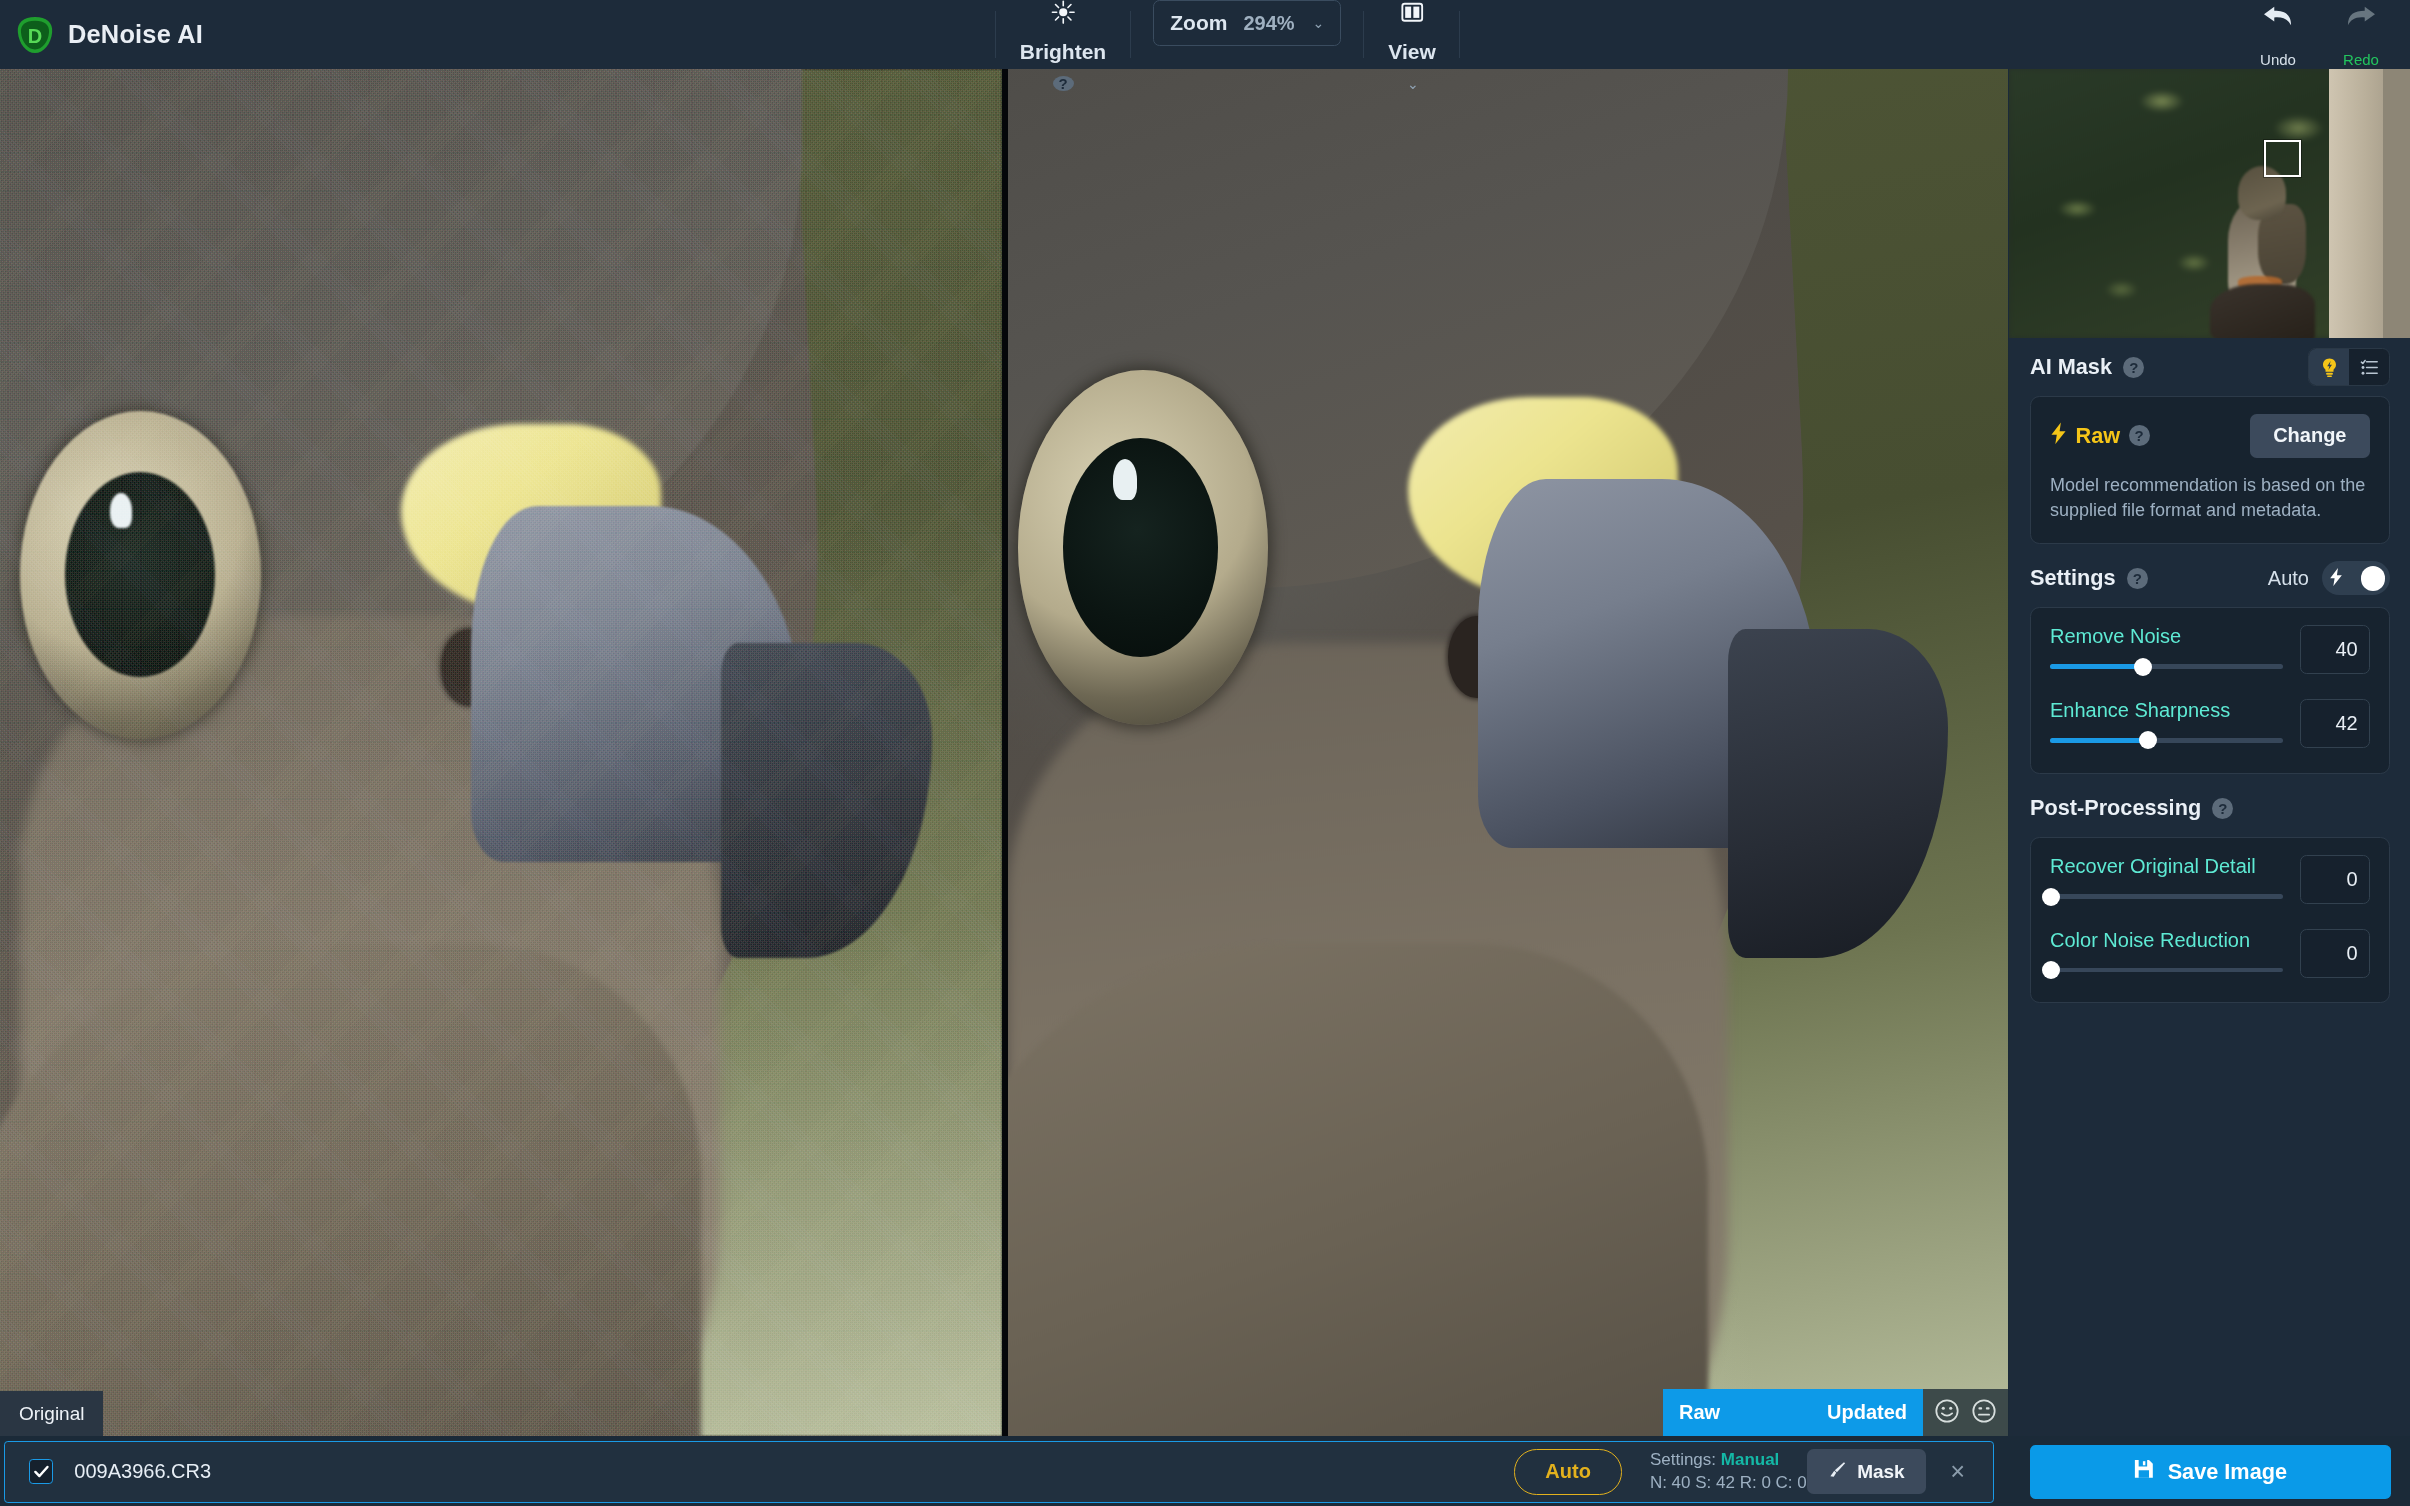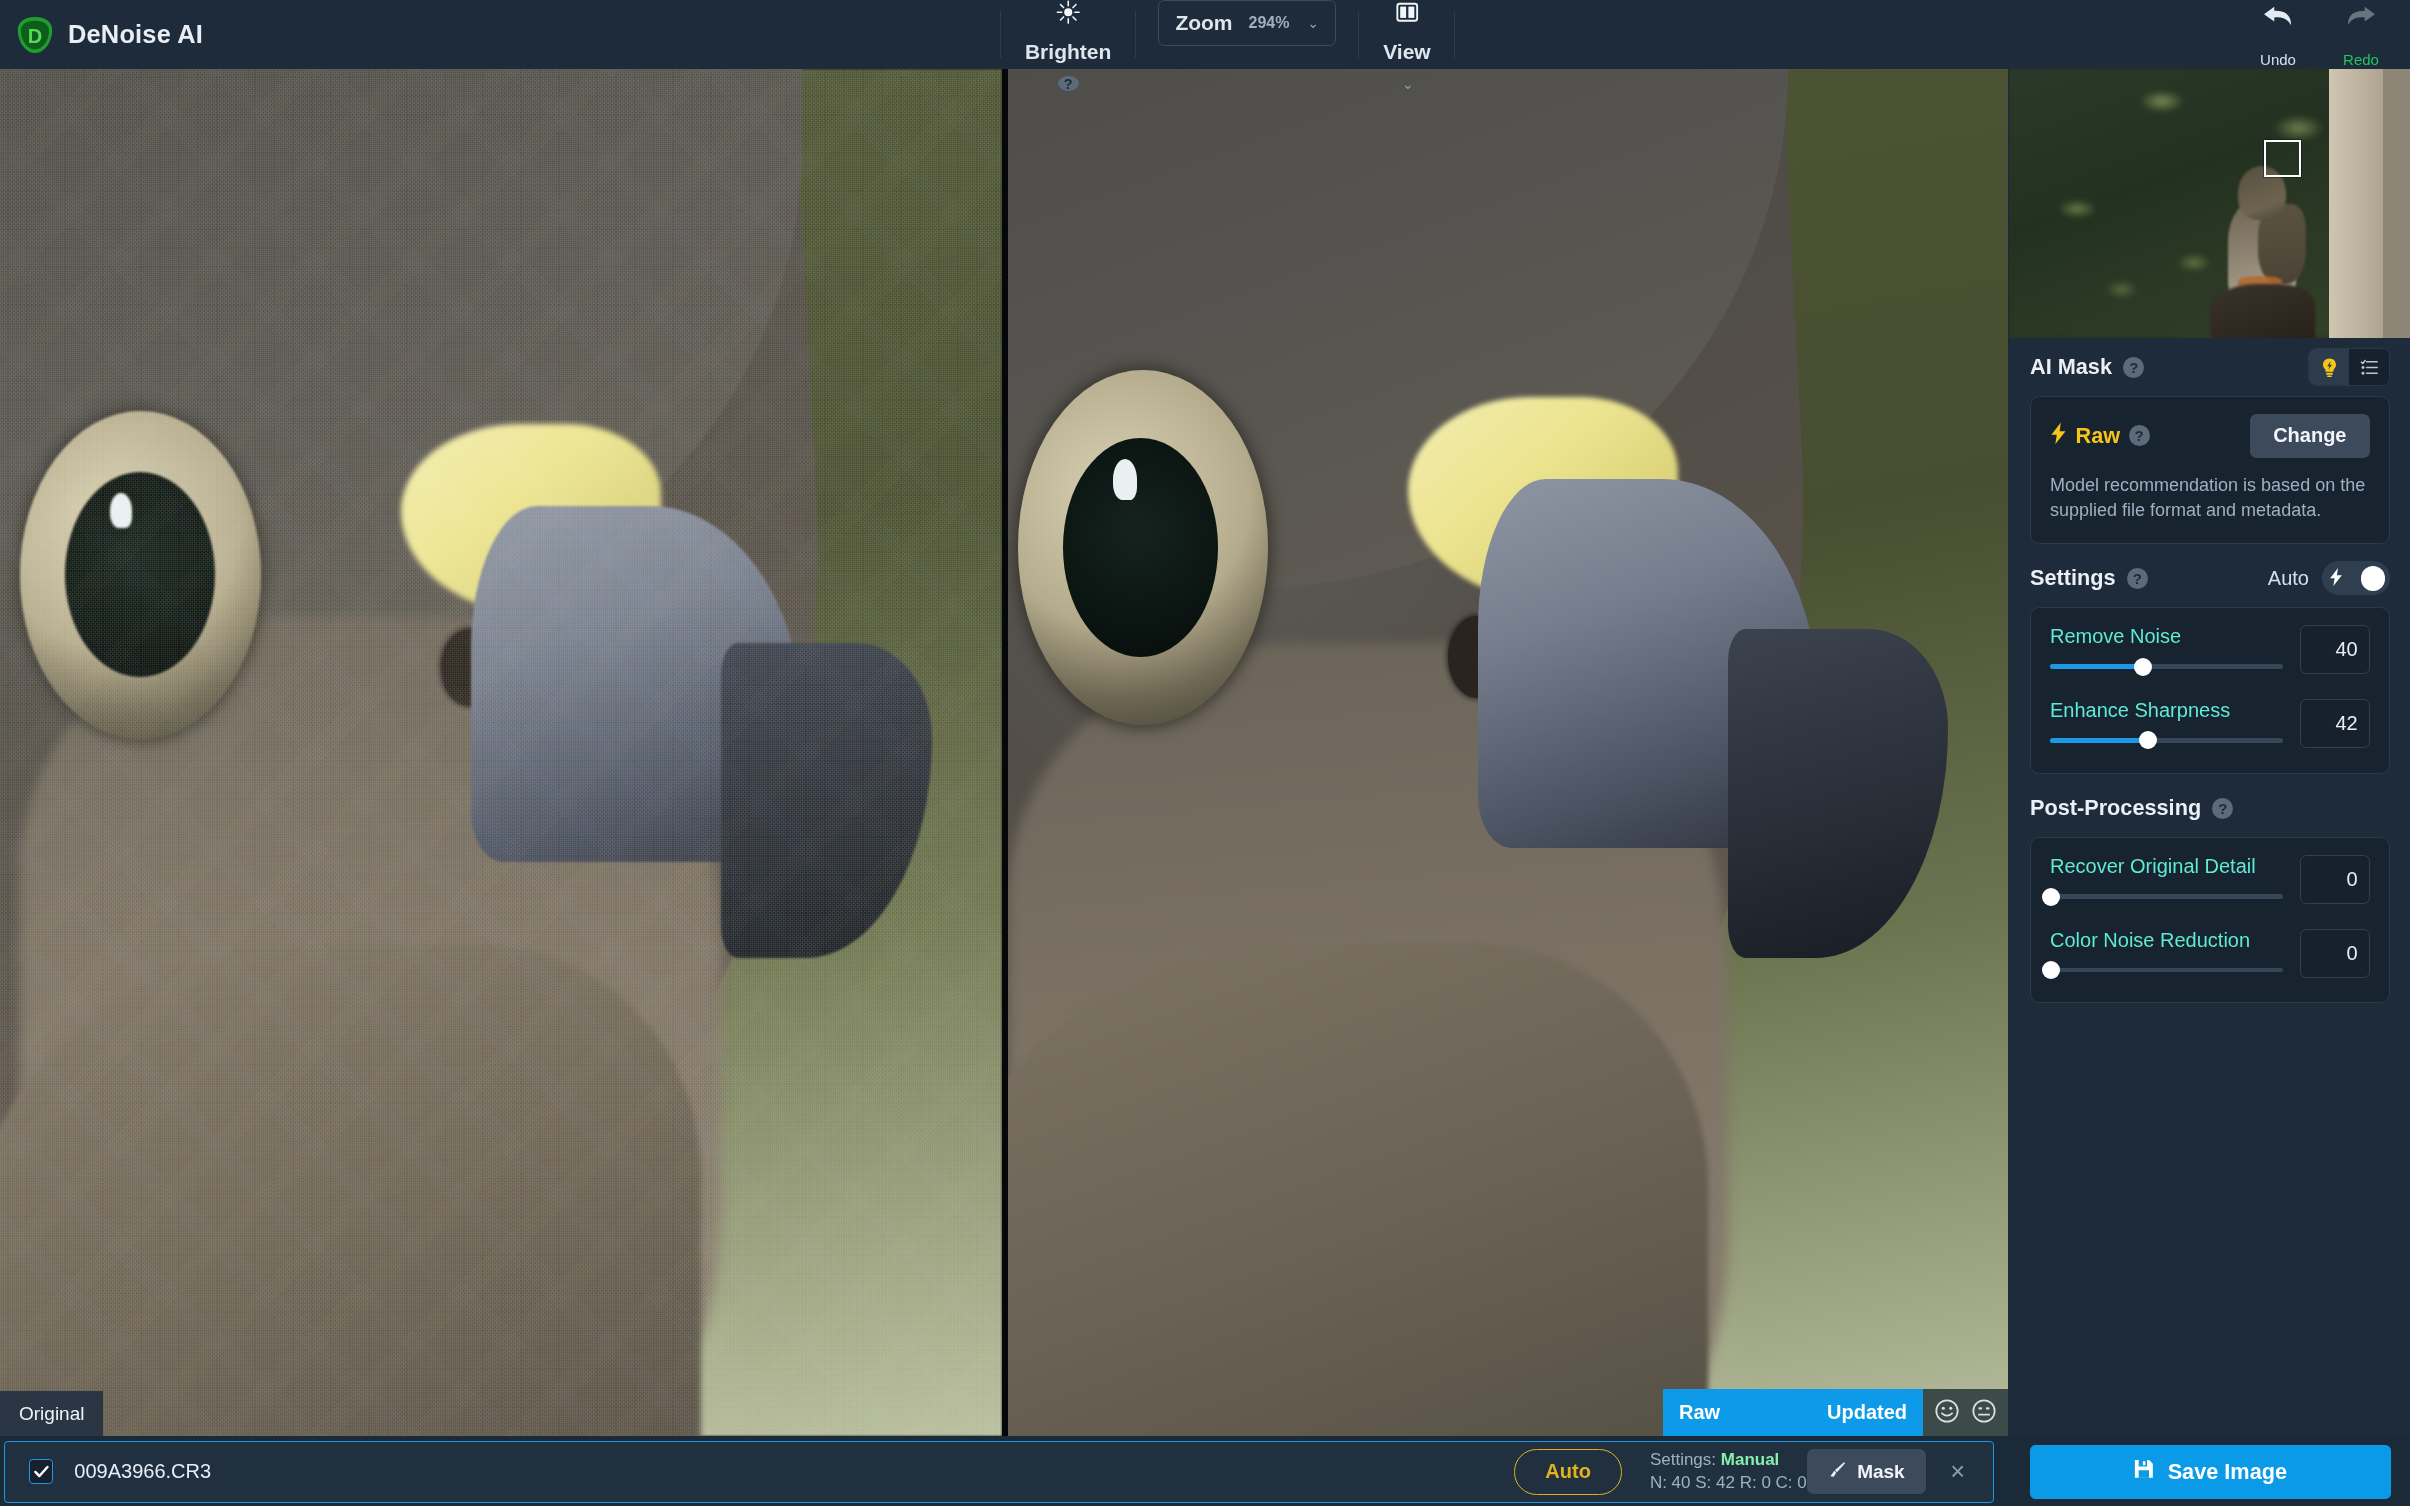--- a/index.html
+++ b/index.html
@@ -25,21 +25,21 @@
   .brand-name { color:#e9eef4; font-size:25.4px; font-weight:700; letter-spacing:0.2px; }
 
   .tb-spacer { flex:1 1 auto; }
   .tb-group {
     height:69px; display:flex; align-items:center; gap:12.2px;
     padding:0 24.5px; position:relative;flex-direction:column;
   }
   .tb-sep { position:absolute; right:0; top:11.3px; bottom:11.3px; width:0.9px; background:#2c3c4d; }
   .tb-sep-l { position:absolute; left:0; top:11.3px; bottom:11.3px; width:0.9px; background:#2c3c4d; }
   .tb-label { color:#dde6ef; font-size:21px; font-weight:600; }
-  .tb-value { color:#9fb0c0; font-size:16px; font-weight:600; }
+  .tb-value { color:#9fb0c0; font-size:20px; font-weight:600; }
   .help-dot {
     width:21px;height:21px;border-radius:50%;
     background:#5c6b7a; color:#1d2b3a; font-size:15px; font-weight:700;
     display:flex;align-items:center;justify-content:center; line-height:1;
   }
   .chev { color:#8fa2b3; font-size:14px; margin-left:1.9px; }
   #zoom-box {
     height:46px; border:0.9px solid #3a4c5f; border-radius:6.6px;
     display:flex;align-items:center;gap:16px; padding:0 16px; margin:0 0;
   }
@@ -259,21 +259,21 @@
     display:flex;align-items:center;justify-content:center; flex:0 0 auto;
   }
   .fname { color:#e7eef5; font-size:20px; margin-left:21px; }
   .fs-spacer { flex:1 1 auto; }
   .btn-auto {
     border:1.9px solid #e3b11d; color:#e3b11d; background:transparent;
     border-radius:22.6px; font-size:20px; font-weight:600; padding:10.4px 30px;
     font-family:inherit; cursor:pointer;
   }
   .set-info { margin-left:28px; color:#9db0c2; font-size:17px; line-height:1.35; }
-  .set-info b { color:#86efac; font-weight:700; }
+  .set-info b { color:#14b8a6; font-weight:700; }
   .btn-mask {
     background:#3c4a5c; color:#f2f6fa; border:none; border-radius:6.6px;
     font-size:19px; font-weight:600; padding:10.4px 21px; display:flex; align-items:center; gap:10.4px;
     font-family:inherit; cursor:pointer; margin-left:auto;
   }
   .x-close { color:#8b9cab; font-size:25.4px; margin-left:24.5px; margin-right:3.8px; }
   #save-wrap { position:absolute; right:0; bottom:0; width:402px; height:71px; display:flex; align-items:center; justify-content:center; }
   .btn-save {
     width:361px; height:54px; background:#0a9ae8; color:#ffffff; border:none; border-radius:5.6px;
     font-size:21.7px; font-weight:600; display:flex; align-items:center; justify-content:center; gap:13px;

